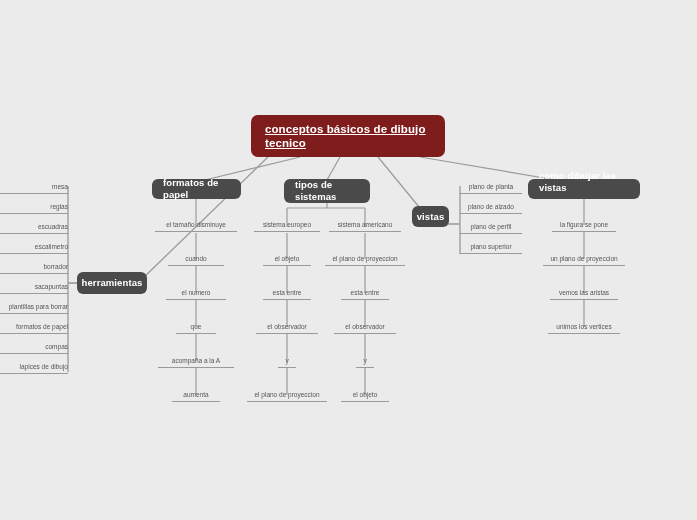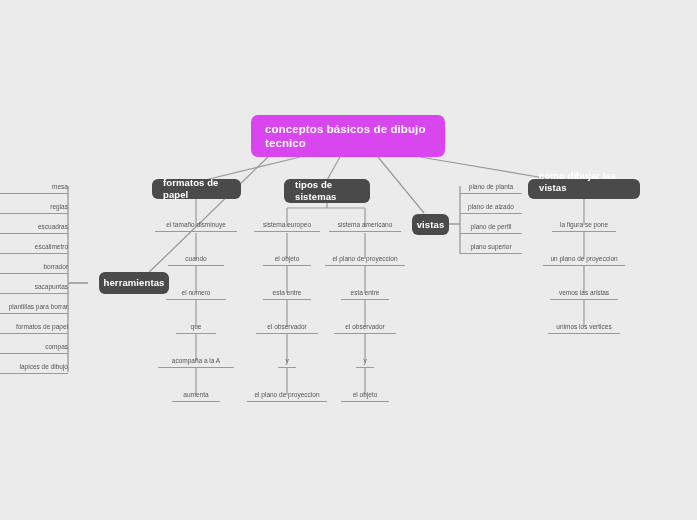--- a/index.html
+++ b/index.html
@@ -34,24 +34,25 @@
     box-sizing: border-box;
     border-radius: 6px;
     color: #ffffff;
     font-weight: bold;
     display: flex;
     align-items: center;
     line-height: 1.25;
     letter-spacing: 0.1px;
   }
   .node.root {
-    background: #d946ef;
+    background: #7f1d1d;
     padding: 10px 14px;
     font-size: 11.5px;
     border-radius: 7px;
+    text-decoration: underline;
   }
   .node.branch {
     background: #4a4a4a;
     padding: 5px 11px;
     font-size: 9.5px;
     justify-content: center;
     border-radius: 6px;
   }
 
   
@@ -123,33 +124,33 @@
       <path d="M 584 231 L 584 259"></path>
       <path d="M 584 265 L 584 293"></path>
       <path d="M 584 299 L 584 327"></path>
     </g>
   </svg>
 
   <div class="node root" style="left:251px; top:115px; width:194px; height:42px;">
     <span>conceptos básicos de dibujo tecnico</span>
   </div>
 
-  <div class="node branch" style="left:77px; top:272px; width:70px; height:22px;margin-left:22px;">
+  <div class="node branch" style="left:77px; top:272px; width:70px; height:22px;">
     <span>herramientas</span>
   </div>
 
   <div class="node branch" style="left:152px; top:179px; width:89px; height:20px;">
     <span>formatos de papel</span>
   </div>
 
   <div class="node branch" style="left:284px; top:179px; width:86px; height:24px;">
     <span>tipos de sistemas</span>
   </div>
 
-  <div class="node branch" style="left:412px; top:214px; width:37px; height:21px;">
+  <div class="node branch" style="left:412px; top:206px; width:37px; height:21px;">
     <span>vistas</span>
   </div>
 
   <div class="node branch" style="left:528px; top:179px; width:112px; height:20px;align-items:flex-end;">
     <span>como dibujar las vistas</span>
   </div>
 
   <div class="leaf right clipped" style="left:0px; top:183px; width:68px;">
     <span>mesa</span>
   </div>

